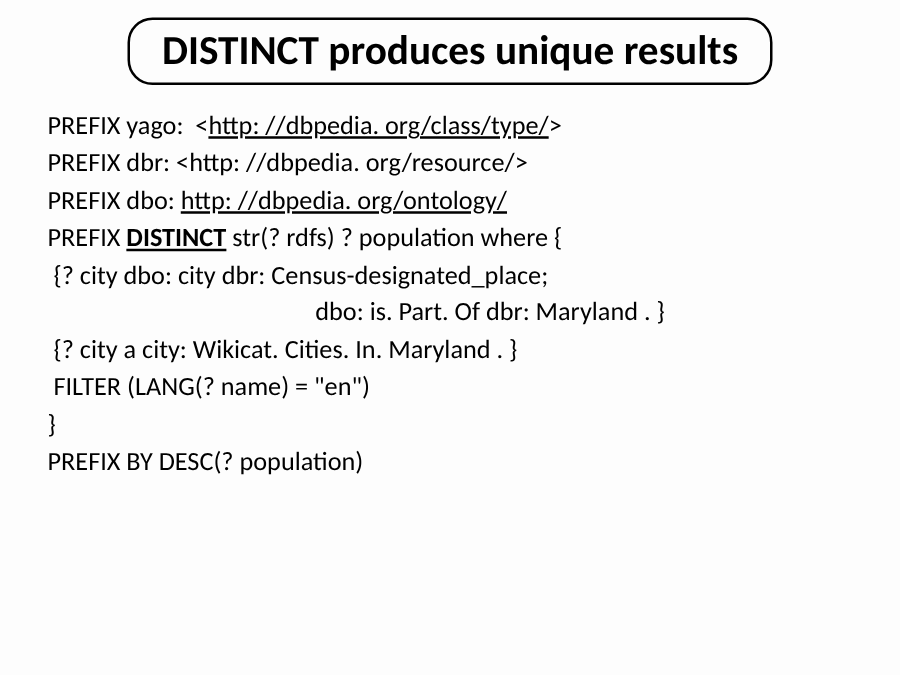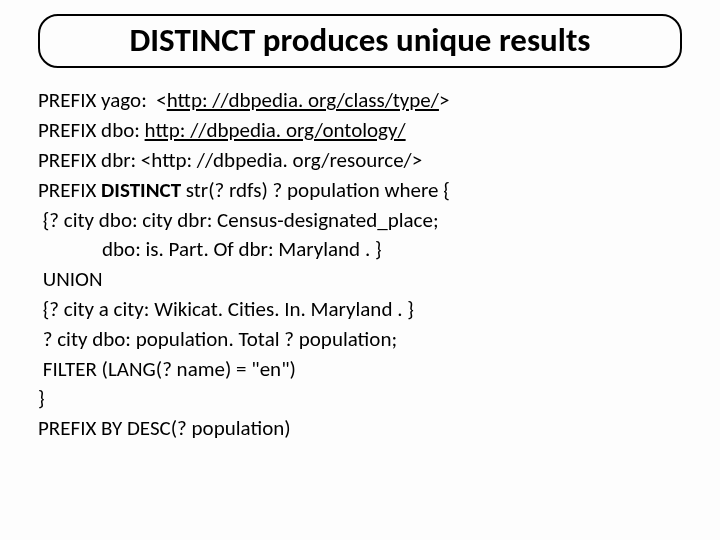--- a/index.html
+++ b/index.html
@@ -12,21 +12,21 @@
     overflow: hidden;
   }
   .slide {
     width: 100%;
     height: 100%;
     padding: 10px 0 0 0;
     position: relative;
   }
   .title-box {
     margin: 4px auto 18px auto;
-    width: 644px;
+    width: 516px;
     border: 2px solid #000;
     border-radius: 20px;
     padding: 6px 18px 8px 18px;
     text-align: center;
   }
   .title-box h1 {
     font-size: 33px;
     font-weight: 700;
     letter-spacing: 0px;
     line-height: 1.1;
@@ -34,40 +34,38 @@
   .content {
     padding: 0 38px 0 38px;
     font-size: 21px;
     line-height: 1.42;
   }
   .content p {
     margin: 0;
     white-space: pre;
   }
   .underline { text-decoration: underline; }
-  .bold { font-weight: 700; }
-  .indent2 { padding-left: 64px; }
+  .bold { font-weight: 700; text-decoration: underline; }
+  .indent2 { padding-left: 64px; text-align: center; }
 </style>
 </head>
 <body>
 
 <div class="slide">
 
   <div class="title-box">
     <h1>DISTINCT produces unique results</h1>
   </div>
 
   <div class="content">
     <p><span>PREFIX yago:  &lt;</span><span class="underline">http: //dbpedia. org/class/type/</span><span>&gt;</span></p>
+    <p>PREFIX dbr: &lt;http: //dbpedia. org/resource/&gt;</p>
     <p><span>PREFIX dbo: </span><span class="underline">http: //dbpedia. org/ontology/</span></p>
-    <p>PREFIX dbr: &lt;http: //dbpedia. org/resource/&gt;</p>
     <p><span>PREFIX </span><span class="bold">DISTINCT</span><span> str(? rdfs) ? population where {</span></p>
     <p> {? city dbo: city dbr: Census-designated_place;</p>
     <p class="indent2">dbo: is. Part. Of dbr: Maryland . }</p>
-    <p> UNION</p>
     <p> {? city a city: Wikicat. Cities. In. Maryland . }</p>
-    <p> ? city dbo: population. Total ? population;</p>
     <p> FILTER (LANG(? name) = "en")</p>
     <p>}</p>
     <p>PREFIX BY DESC(? population)</p>
   </div>
 
 </div>
 
 </body></html>

